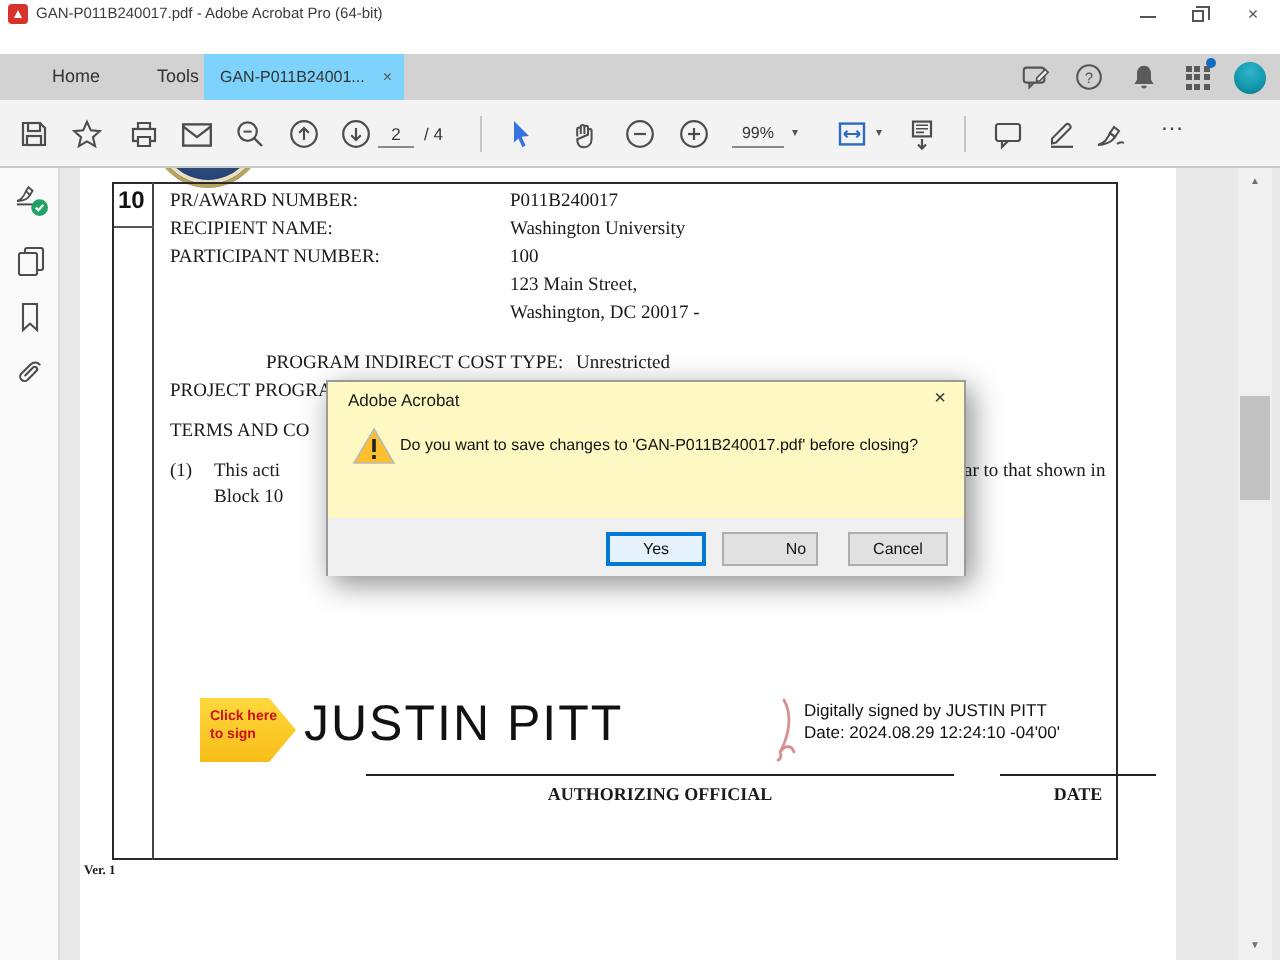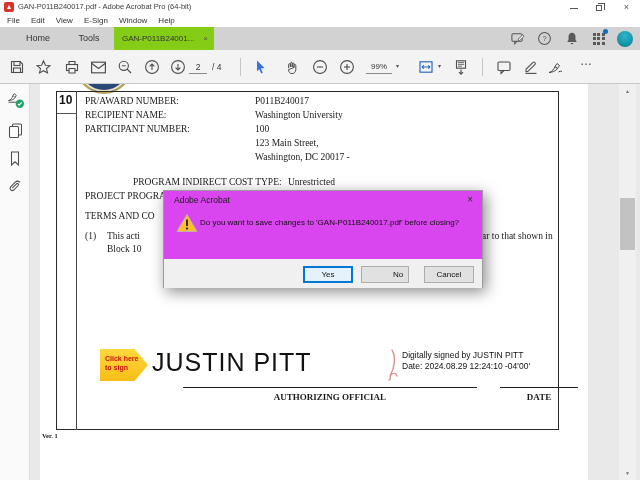--- a/index.html
+++ b/index.html
@@ -20,21 +20,21 @@
 
   
   .menubar { left:0; top:14px; width:640px; height:13px; background:#fff; display:flex; align-items:center; gap:11px; padding-left:7px; }
   .menu-item { font-size:8px; color:#333; }
 
   
   .tabbar { left:0; top:27px; width:640px; height:23px; background:#d2d2d2; }
   .tab { top:0; height:23px; line-height:23px; text-align:center; font-size:9px; color:#333; }
   .tab-home { left:14px; width:48px;text-align:center; }
   .tab-tools { left:66px; width:46px; }
-  .tab-doc { left:114px; width:100px; background:#84cc16; font-size:8px; text-align:left; padding-left:8px; color:#333; }
+  .tab-doc { left:102px; width:100px; background:#7dd3fc; font-size:8px; text-align:left; padding-left:8px; color:#333; }
   .tab-close { position:absolute; right:6px; top:0; font-size:8px; color:#555; }
   .tabbar-right { right:0; top:27px; height:23px; display:flex; align-items:center; gap:10px; padding-right:7px; }
   .tr-icon { width:17px; height:17px; display:flex; align-items:center; justify-content:center; position:relative; }
   .avatar { width:16px; height:16px; border-radius:50%; background:radial-gradient(circle at 50% 30%, #2fb4c9 0%, #149aae 55%, #0c7487 100%); }
   .grid-dots { display:grid; grid-template-columns:repeat(3,3px); grid-template-rows:repeat(3,3px); gap:1.5px; }
   .grid-dots i { width:3px; height:3px; background:#5a5a5a; }
   .grid-dot-badge { position:absolute; right:-1px; top:-1px; width:5px; height:5px; border-radius:50%; background:#0f6cbd; }
 
   
   .toolbar { left:0; top:50px; width:640px; height:34px; background:#f3f3f3; border-bottom:1px solid #c9c9c9; }
@@ -78,21 +78,21 @@
   .auth-label { position:absolute; left:143px; top:308px; width:294px; text-align:center; font-size:9px; font-weight:bold; }
   .date-label { position:absolute; left:460px; top:308px; width:78px; text-align:center; font-size:9px; font-weight:bold; }
   .ver { position:absolute; left:2px; top:348px; font-size:6.5px; font-weight:bold; }
 
   
   .scrollbar { left:619px; top:0; width:17px; height:396px; background:#f0f0f0; }
   .sb-arrow { position:absolute; left:0; width:17px; height:14px; font-size:5px; color:#707070; text-align:center; line-height:14px; }
   .sb-thumb { position:absolute; left:1px; top:114px; width:15px; height:52px; background:#c2c2c2; }
 
   
-  .dialog { left:163px; top:190px; width:320px; height:98px; background:#d946ef; border:1px solid #9b9b9b;
+  .dialog { left:163px; top:190px; width:320px; height:98px; background:#fef9c3; border:1px solid #9b9b9b;
             box-shadow:3px 4px 14px rgba(0,0,0,.45); z-index:50; }
   .dlg-title { position:absolute; left:10px; top:4px; font-size:8.5px; color:#1a1a1a; }
   .dlg-close { position:absolute; right:9px; top:3px; font-size:10px; color:#333; }
   .dlg-msg { position:absolute; left:36px; top:27px; width:270px; font-size:8px; color:#111; }
   .dlg-warn { position:absolute; left:12px; top:22px; }
   .dlg-strip { position:absolute; left:0; top:68px; width:318px; height:29px; background:#f0f0f0; }
   .dlg-btn { position:absolute; top:75px; height:17px; background:#e1e1e1; border:1px solid #adadad; font-size:8px; color:#111;
              text-align:center; line-height:15px; }
   .dlg-btn.default { border:1px solid #0078d7; box-shadow:0 0 0 1px #0078d7 inset; background:#e5f1fb; }
   .btn-yes { left:139px; width:50px; }
@@ -113,28 +113,20 @@
       <span class="winbtn">
           <span class="min-glyph"></span>
         </span>
       <span class="winbtn">
           <span class="restore-glyph"></span>
         </span>
       <span class="winbtn">×</span>
     </div>
   </div>
 
-  <div class="abs menubar">
-    <span class="menu-item">File</span>
-    <span class="menu-item">Edit</span>
-    <span class="menu-item">View</span>
-    <span class="menu-item">E-Sign</span>
-    <span class="menu-item">Window</span>
-    <span class="menu-item">Help</span>
-  </div>
 
   <div class="abs tabbar">
     <div class="abs tab tab-home">Home</div>
     <div class="abs tab tab-tools">Tools</div>
     <div class="abs tab tab-doc">
       <span>GAN-P011B24001...</span>
       <span class="tab-close">×</span>
     </div>
   </div>
   <div class="abs tabbar-right">

